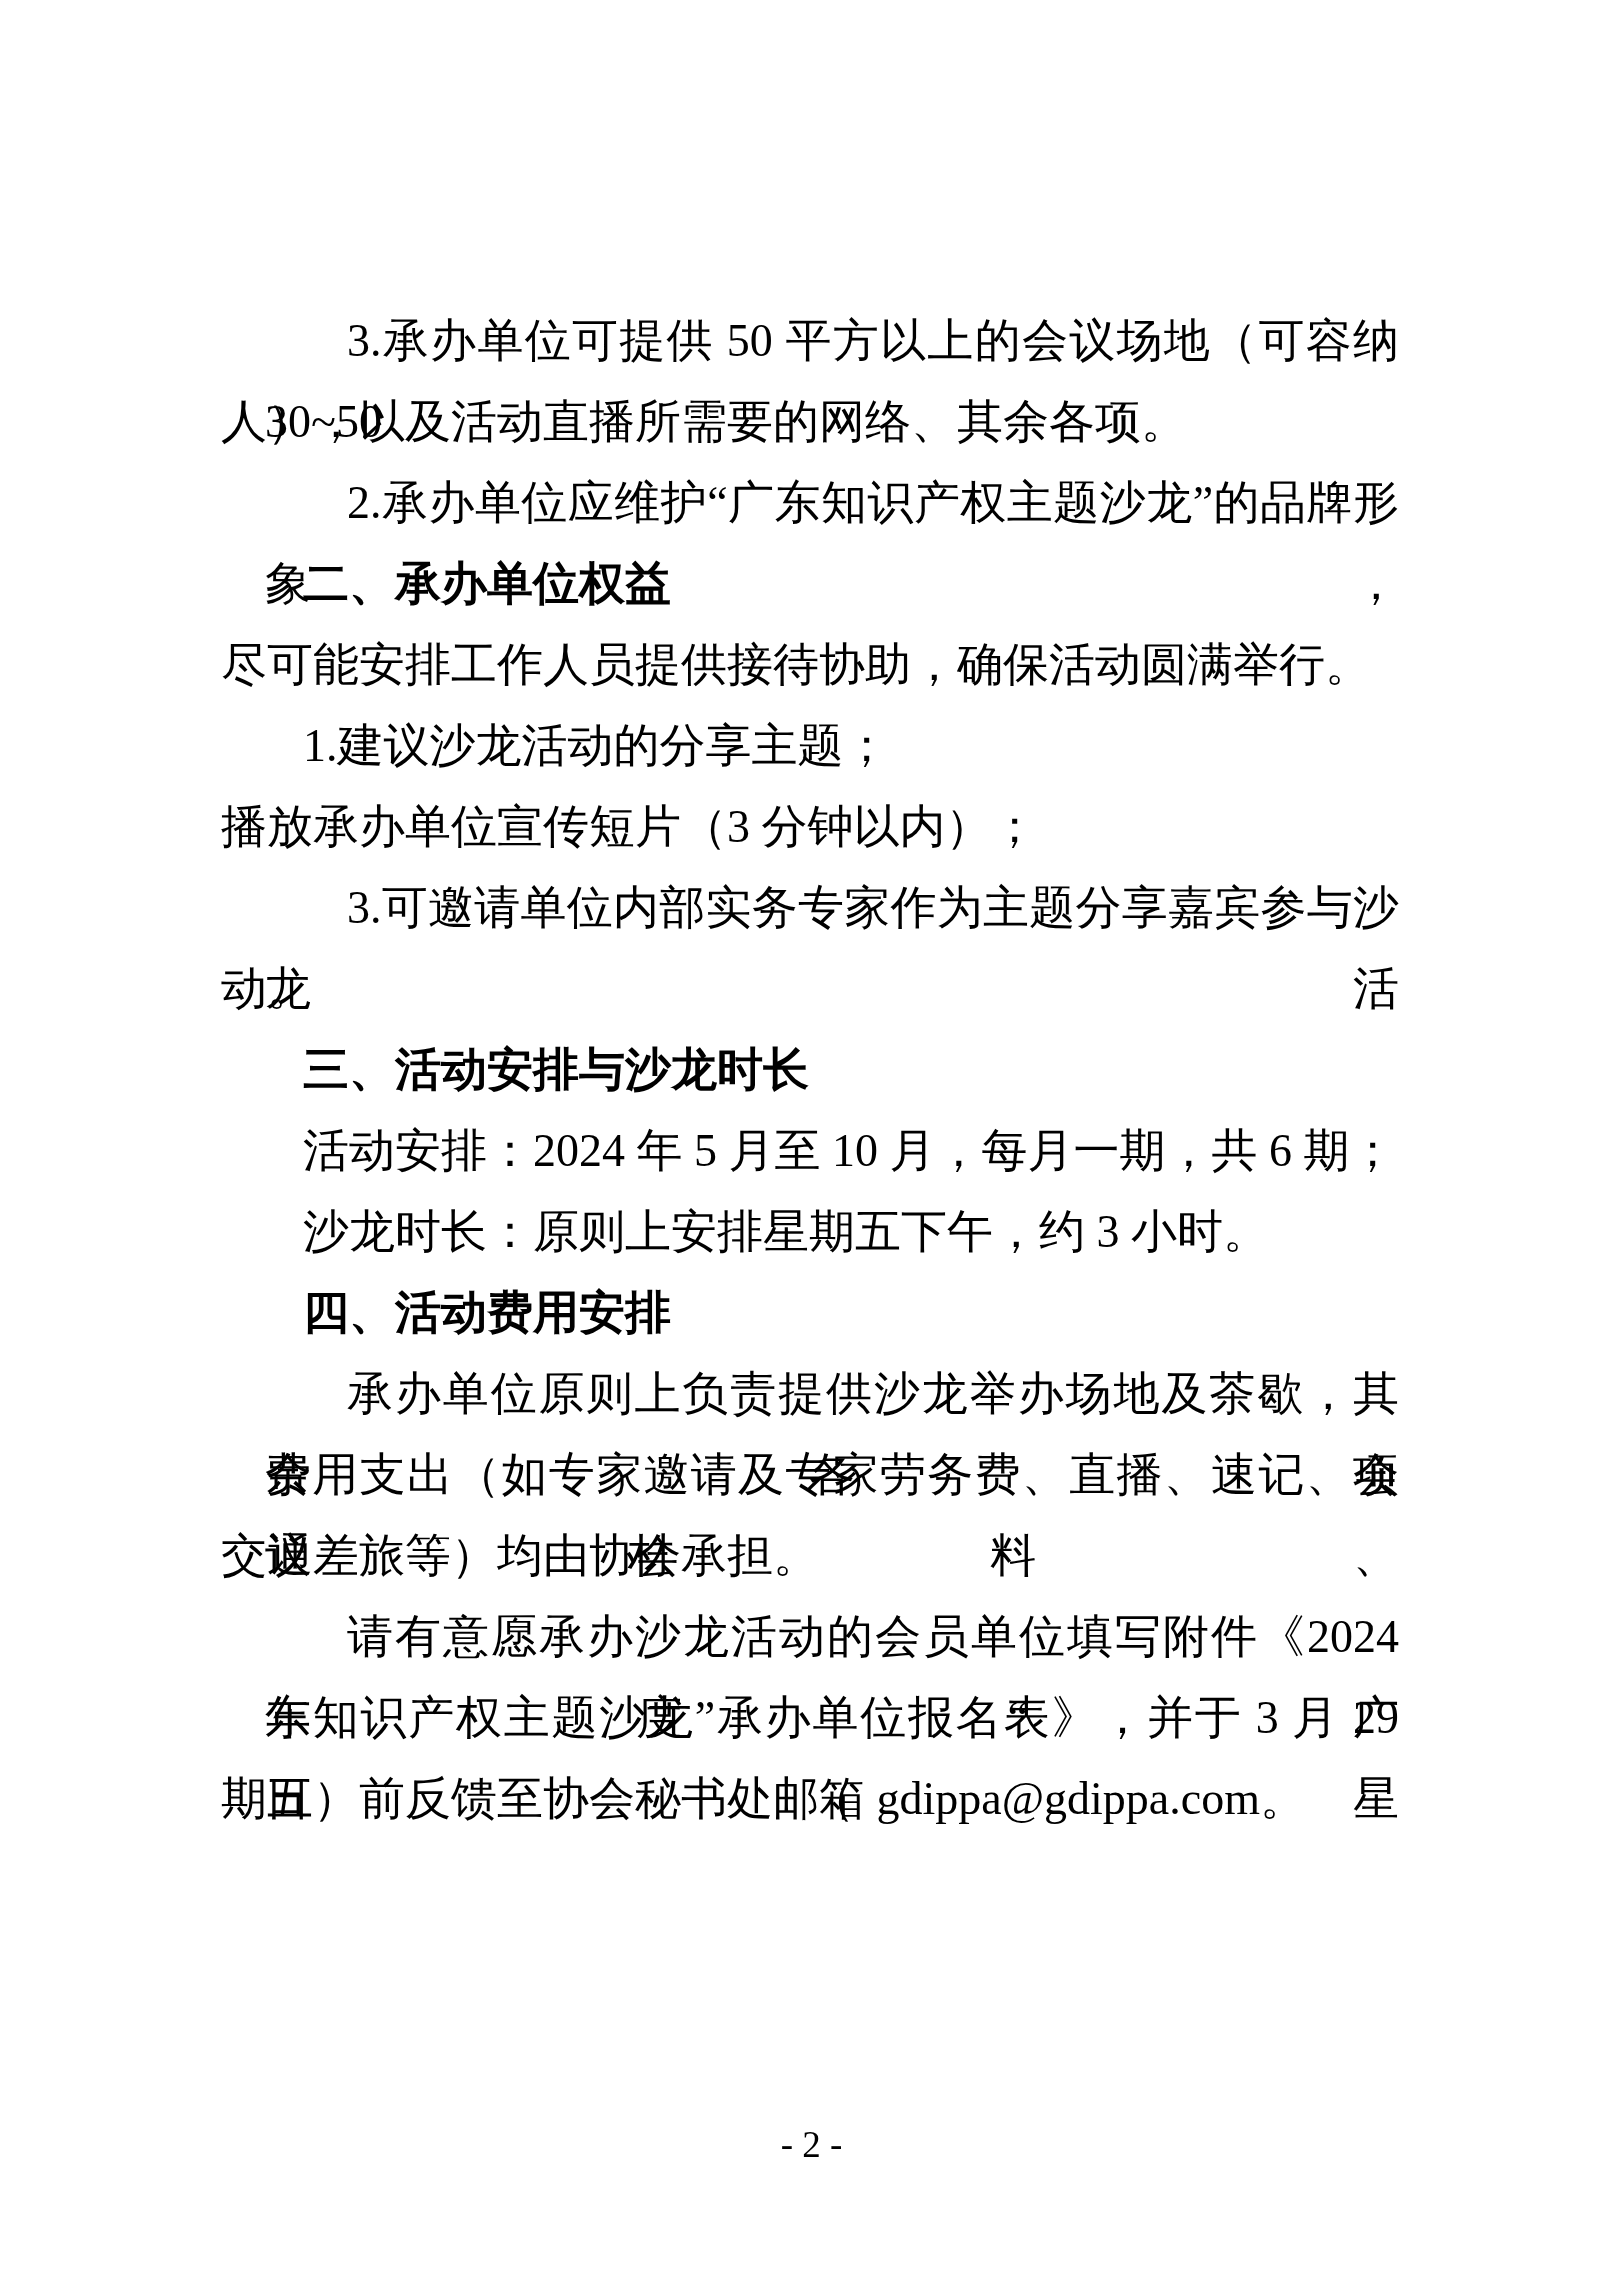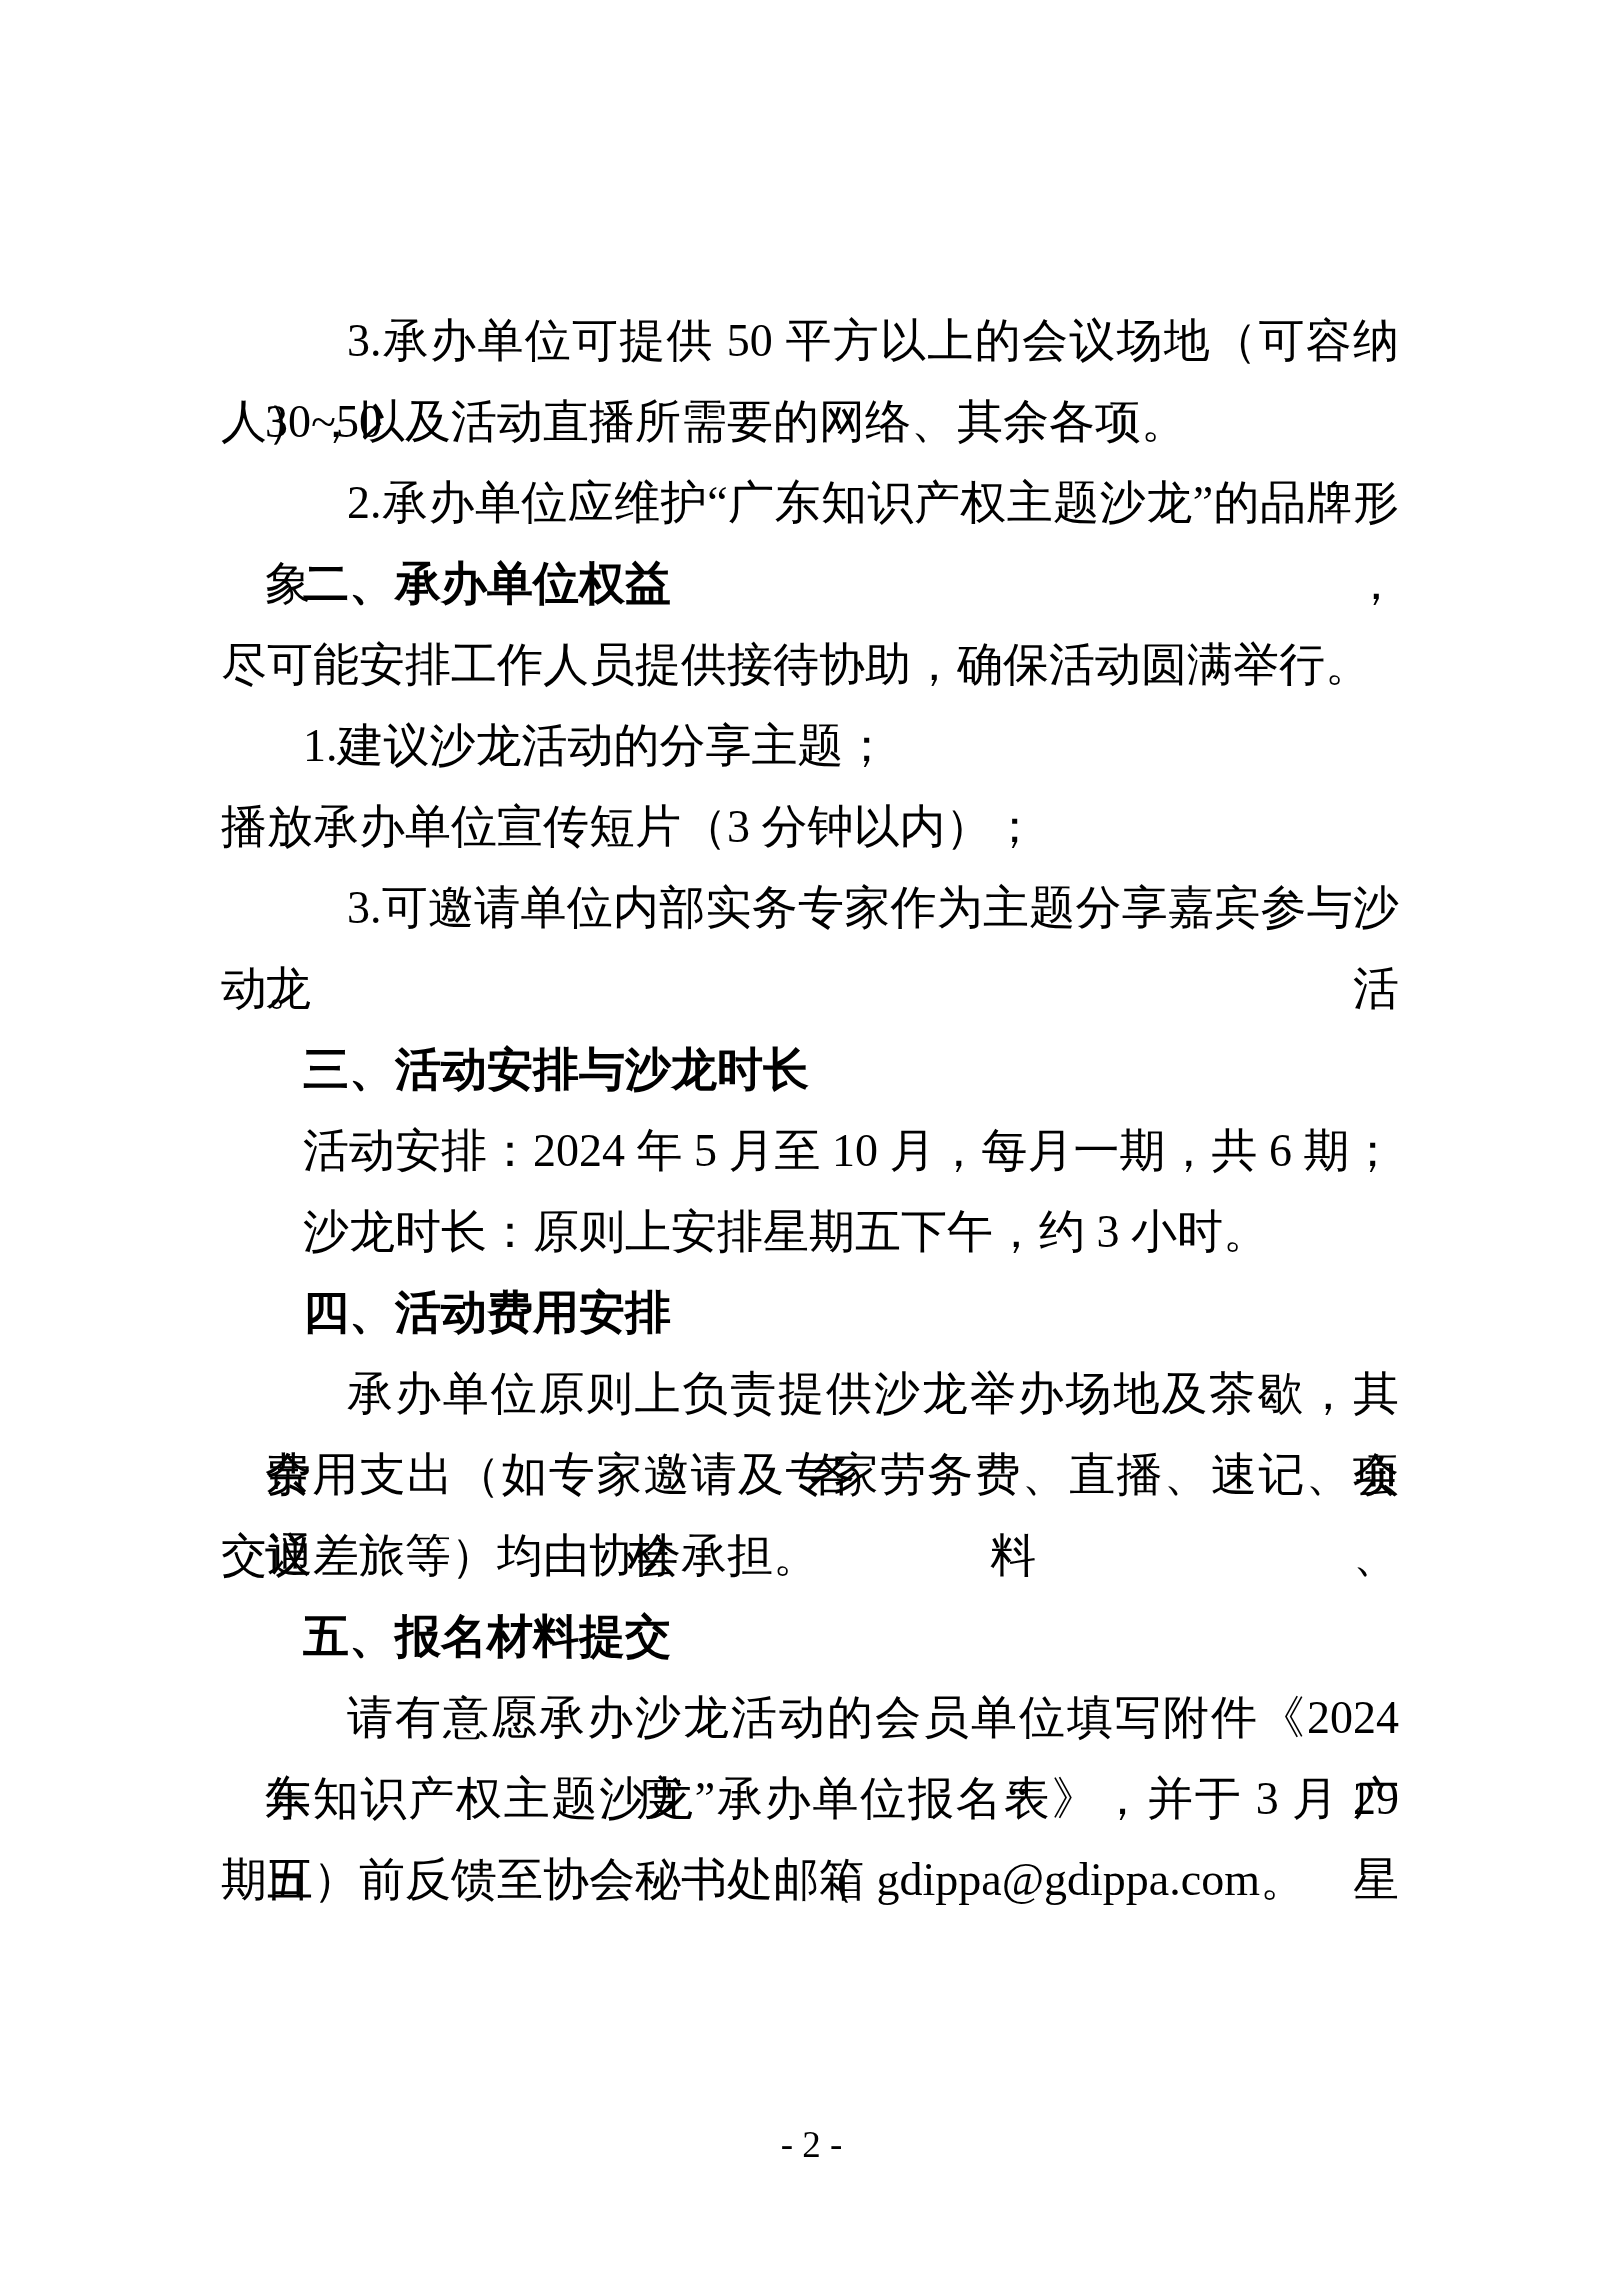--- a/index.html
+++ b/index.html
@@ -67,21 +67,20 @@
     <div class="ln">播放承办单位宣传短片（3 分钟以内）；</div>
     <div class="ln ind jst">3.可邀请单位内部实务专家作为主题分享嘉宾参与沙龙活</div>
     <div class="ln">动。</div>
     <div class="ln hd ind">三、活动安排与沙龙时长</div>
     <div class="ln ind">活动安排：2024 年 5 月至 10 月，每月一期，共 6 期；</div>
     <div class="ln ind">沙龙时长：原则上安排星期五下午，约 3 小时。</div>
     <div class="ln hd ind">四、活动费用安排</div>
     <div class="ln ind jst">承办单位原则上负责提供沙龙举办场地及茶歇，其余各项</div>
     <div class="ln jst">费用支出（如专家邀请及专家劳务费、直播、速记、会议材料、</div>
     <div class="ln">交通差旅等）均由协会承担。</div>
-    <div class="ln hd ind">五、报名材料提交</div>
     <div class="ln ind jst">请有意愿承办沙龙活动的会员单位填写附件《2024 年度“广</div>
     <div class="ln jst">东知识产权主题沙龙”承办单位报名表》，并于 3 月 29 日（星</div>
     <div class="ln">期五）前反馈至协会秘书处邮箱 gdippa@gdippa.com。</div>
   </div>
 
   <div class="footer">- 2 -</div>
 </div>
 
 
 </body></html>

